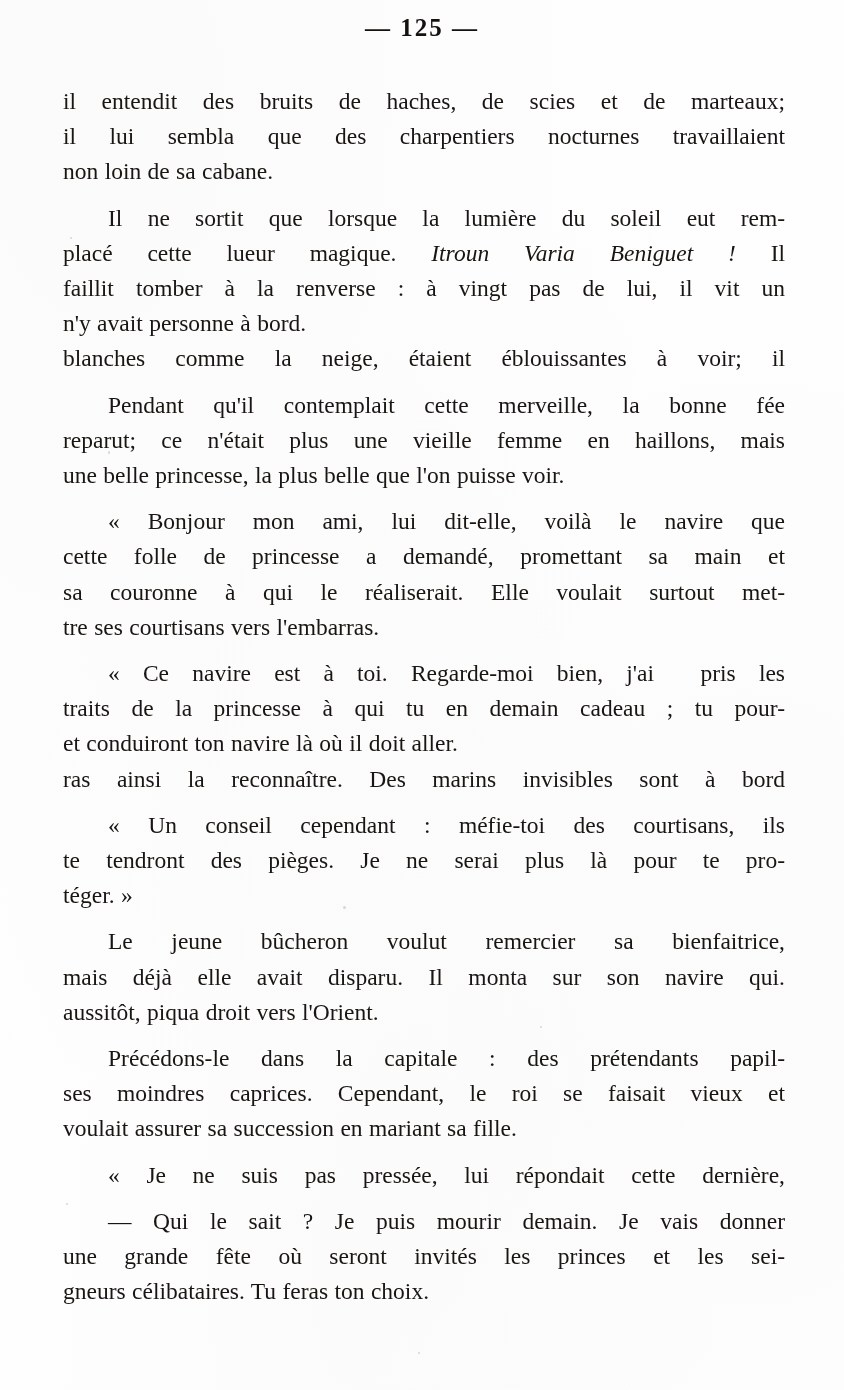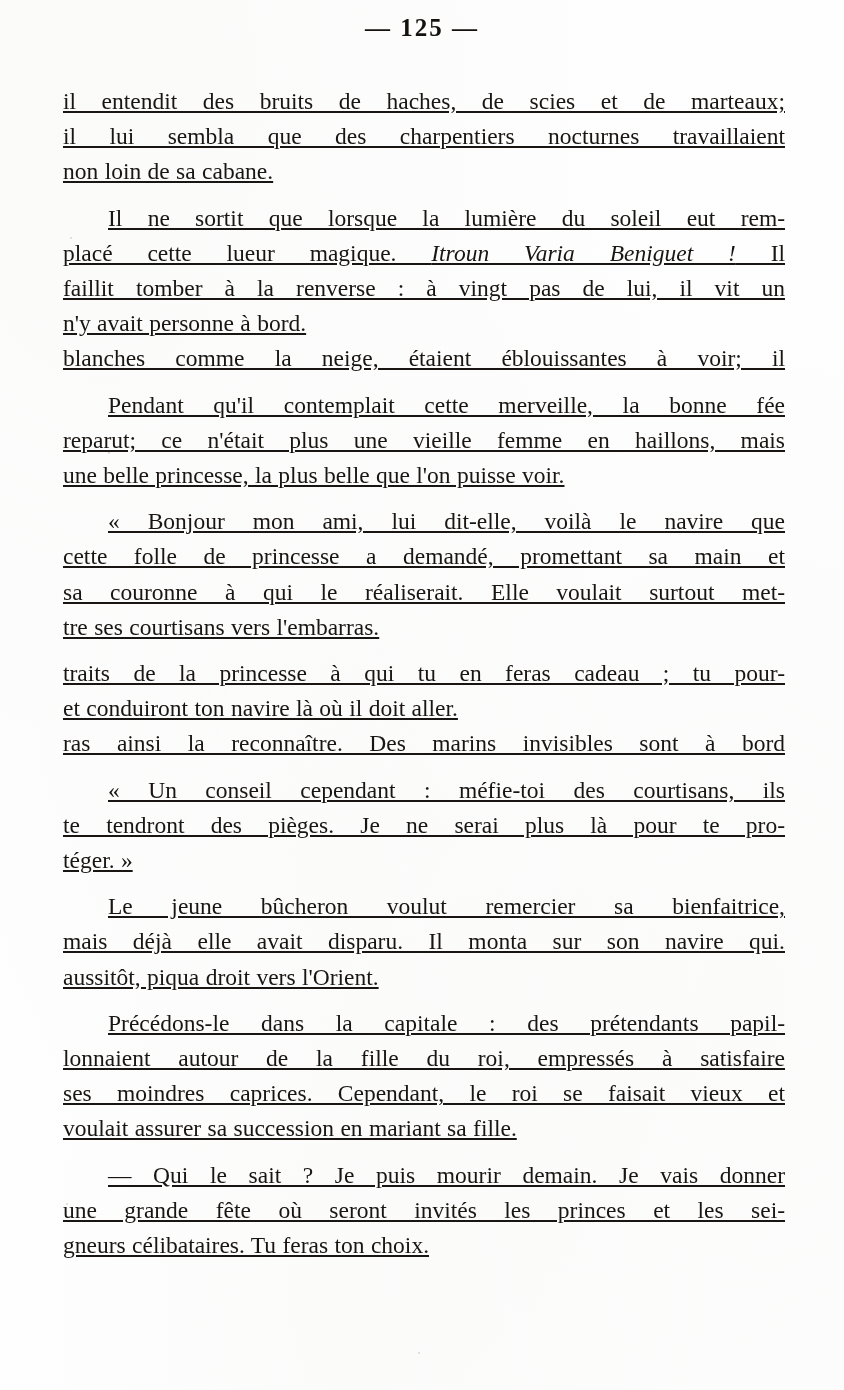--- a/index.html
+++ b/index.html
@@ -78,21 +78,20 @@
     margin-bottom: 0;
   }
 
   
   .ln {
     display: block;
     text-align: justify;
     text-align-last: justify;
     text-indent: 0;
     white-space: pre-wrap;
-    text-decoration: underline;
   }
   .ln.first {
     text-indent: 45px;
   }
   .ln.last {
     text-align: center;
     text-align-last: left;
   }
 
   .it {
@@ -140,45 +139,46 @@
     </p>
 
     <p class="para">
       <span class="ln first">« Bonjour mon ami, lui dit-elle, voilà le navire que</span>
       <span class="ln">cette folle de princesse a demandé, promettant sa main et</span>
       <span class="ln">sa couronne à qui le réaliserait. Elle voulait surtout met-</span>
       <span class="ln last">tre ses courtisans vers l'embarras.</span>
     </p>
 
     <p class="para">
-      <span class="ln">traits de la princesse à qui tu en feras cadeau ; tu pour-</span>
+      <span class="ln first">« Ce navire est à toi. Regarde-moi bien, j'ai  pris les</span>
+      <span class="ln">traits de la princesse à qui tu en demain cadeau ; tu pour-</span>
       <span class="ln last">et conduiront ton navire là où il doit aller.</span>
       <span class="ln">ras ainsi la reconnaître. Des marins invisibles sont à bord</span>
     </p>
 
     <p class="para">
       <span class="ln first">« Un conseil cependant : méfie-toi des courtisans, ils</span>
       <span class="ln">te tendront des pièges. Je ne serai plus là pour te pro-</span>
       <span class="ln last">téger. »</span>
     </p>
 
     <p class="para">
       <span class="ln first">Le jeune bûcheron voulut remercier sa bienfaitrice,</span>
       <span class="ln">mais déjà elle avait disparu. Il monta sur son navire qui.</span>
       <span class="ln last">aussitôt, piqua droit vers l'Orient.</span>
     </p>
 
     <p class="para">
       <span class="ln first">Précédons-le dans la capitale : des prétendants papil-</span>
-      <span class="ln">lonnaient autour de la fille du roi, empressés à satisfaire</span>
       <span class="ln">ses moindres caprices. Cependant, le roi se faisait vieux et</span>
       <span class="ln last">voulait assurer sa succession en mariant sa fille.</span>
     </p>
 
     <p class="para">
+      <span class="ln first">« Je ne suis pas pressée, lui répondait cette dernière,</span>
     </p>
 
     <p class="para">
       <span class="ln first">— Qui le sait ? Je puis mourir demain. Je vais donner</span>
       <span class="ln">une grande fête où seront invités les princes et les sei-</span>
       <span class="ln last">gneurs célibataires. Tu feras ton choix.</span>
     </p>
 
   </div>
 

